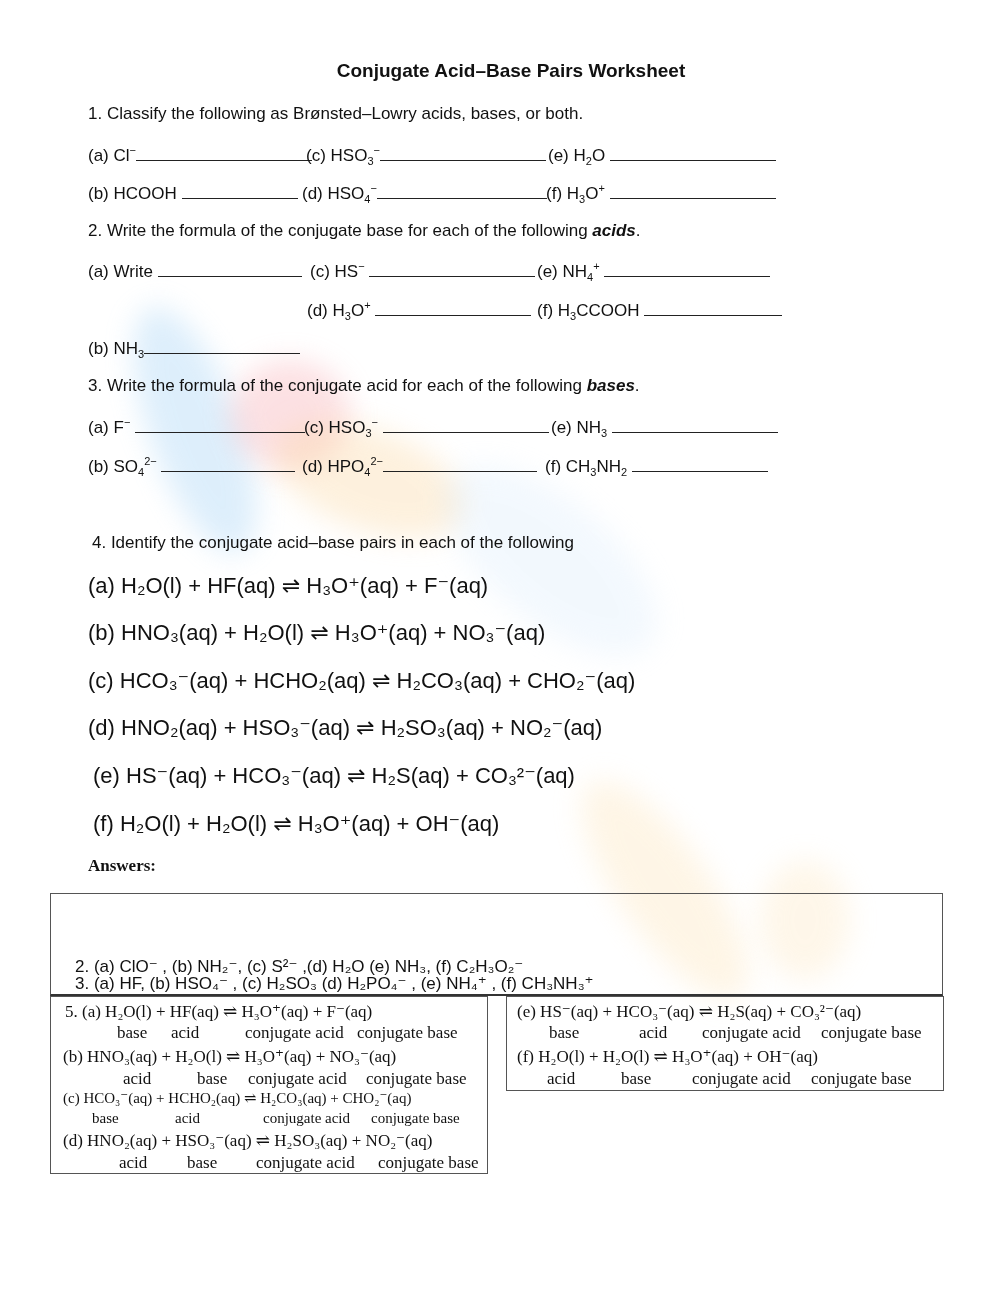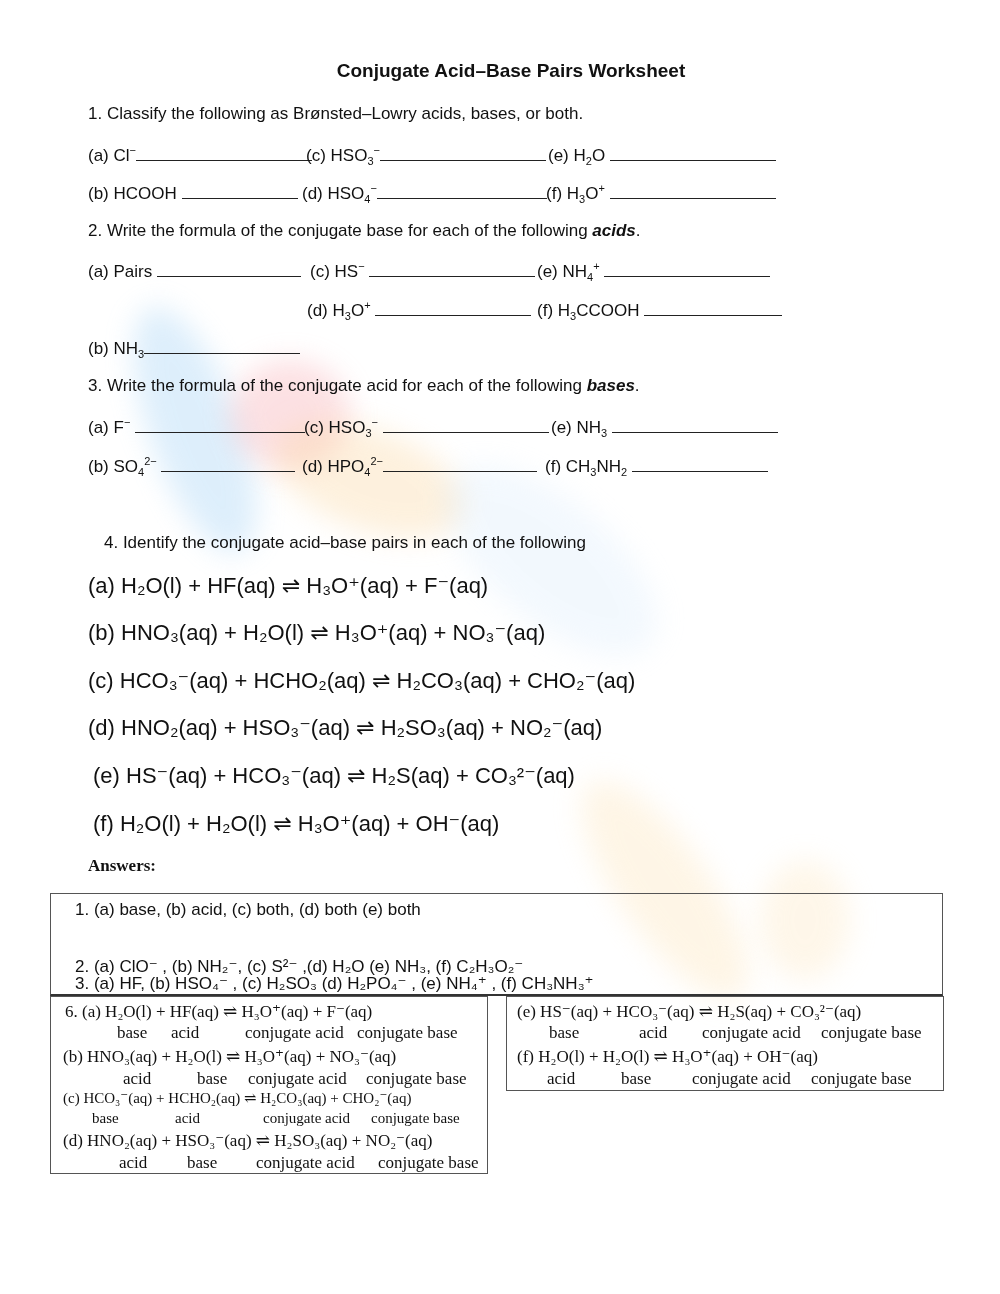--- a/index.html
+++ b/index.html
@@ -66,21 +66,21 @@
 </div>
 <div class="abs q" style="left:546px;top:182px;">
   <span>(f) H</span><sub>3</sub><span>O</span><sup>+</sup> <span class="line" style="width:166px"></span>
 </div>
 
 <div class="abs q" style="left:88px;top:221px;">
   <span>2. Write the formula of the conjugate base for each of the following </span><b><i>acids</i></b><span>.</span>
 </div>
 
 <div class="abs q" style="left:88px;top:260px;">
-  <span>(a) Pairs</span> <span class="line" style="width:144px"></span>
+  <span>(a) Write</span> <span class="line" style="width:144px"></span>
 </div>
 <div class="abs q" style="left:310px;top:260px;">
   <span>(c) HS</span><sup>−</sup> <span class="line" style="width:166px"></span>
 </div>
 <div class="abs q" style="left:537px;top:260px;">
   <span>(e) NH</span><sub>4</sub><sup>+</sup> <span class="line" style="width:166px"></span>
 </div>
 
 <div class="abs q" style="left:88px;top:299px;margin-top:38px;">
   <span>(b) NH</span><sub>3</sub><span class="line" style="width:156px"></span>
@@ -109,38 +109,37 @@
 <div class="abs q" style="left:88px;top:455px;">
   <span>(b) SO</span><sub>4</sub><sup>2−</sup> <span class="line" style="width:134px"></span>
 </div>
 <div class="abs q" style="left:302px;top:455px;">
   <span>(d) HPO</span><sub>4</sub><sup>2−</sup><span class="line" style="width:154px"></span>
 </div>
 <div class="abs q" style="left:545px;top:455px;">
   <span>(f) CH</span><sub>3</sub><span>NH</span><sub>2</sub> <span class="line" style="width:136px"></span>
 </div>
 
-<div class="abs q" style="left:104px;top:533px;">4. Identify the conjugate acid–base pairs in each of the following</div>
+<div class="abs q" style="left:92px;top:533px;">4. Identify the conjugate acid–base pairs in each of the following</div>
 <div class="abs eq" style="left:88px;top:573px;">(a) H₂O(l) + HF(aq) ⇌ H₃O⁺(aq) + F⁻(aq)</div>
 <div class="abs eq" style="left:88px;top:620px;">(b) HNO₃(aq) + H₂O(l) ⇌ H₃O⁺(aq) + NO₃⁻(aq)</div>
 <div class="abs eq" style="left:88px;top:668px;">(c) HCO₃⁻(aq) + HCHO₂(aq) ⇌ H₂CO₃(aq) + CHO₂⁻(aq)</div>
 <div class="abs eq" style="left:88px;top:715px;">(d) HNO₂(aq) + HSO₃⁻(aq) ⇌ H₂SO₃(aq) + NO₂⁻(aq)</div>
 <div class="abs eq" style="left:93px;top:763px;">(e) HS⁻(aq) + HCO₃⁻(aq) ⇌ H₂S(aq) + CO₃²⁻(aq)</div>
 <div class="abs eq" style="left:93px;top:811px;">(f) H₂O(l) + H₂O(l) ⇌ H₃O⁺(aq) + OH⁻(aq)</div>
 
 <div class="abs ans-head" style="left:88px;top:856px;font-family:Liberation Serif, serif;">Answers:</div>
 
 <div class="ans-box">
-  <div class="ans-line" style="top:6px;">1. (a) base, (b) acid, (c) both, (d) both (e) both</div>
   <div class="ans-line" style="top:42px;margin-top:20px;">2. (a) ClO⁻ , (b) NH₂⁻, (c) S²⁻ ,(d) H₂O (e) NH₃, (f) C₂H₃O₂⁻</div>
   <div class="ans-line" style="top:79px;">3. (a) HF, (b) HSO₄⁻ , (c) H₂SO₃ (d) H₂PO₄⁻ , (e) NH₄⁺ , (f) CH₃NH₃⁺</div>
 </div>
 
 <div class="rx-box rx-left">
-  <div class="rx-row" style="left:14px;top:4px;">6. (a) H₂O(l) + HF(aq) ⇌ H₃O⁺(aq) + F⁻(aq)</div>
+  <div class="rx-row" style="left:14px;top:4px;">5. (a) H₂O(l) + HF(aq) ⇌ H₃O⁺(aq) + F⁻(aq)</div>
   <div class="lbl" style="left:66px;top:26px;">base</div>
   <div class="lbl" style="left:120px;top:26px;">acid</div>
   <div class="lbl" style="left:194px;top:26px;">conjugate acid</div>
   <div class="lbl" style="left:306px;top:26px;">conjugate base</div>
 
   <div class="rx-row" style="left:12px;top:49px;">(b) HNO₃(aq) + H₂O(l) ⇌ H₃O⁺(aq) + NO₃⁻(aq)</div>
   <div class="lbl" style="left:72px;top:72px;">acid</div>
   <div class="lbl" style="left:146px;top:72px;">base</div>
   <div class="lbl" style="left:197px;top:72px;">conjugate acid</div>
   <div class="lbl" style="left:315px;top:72px;">conjugate base</div>

